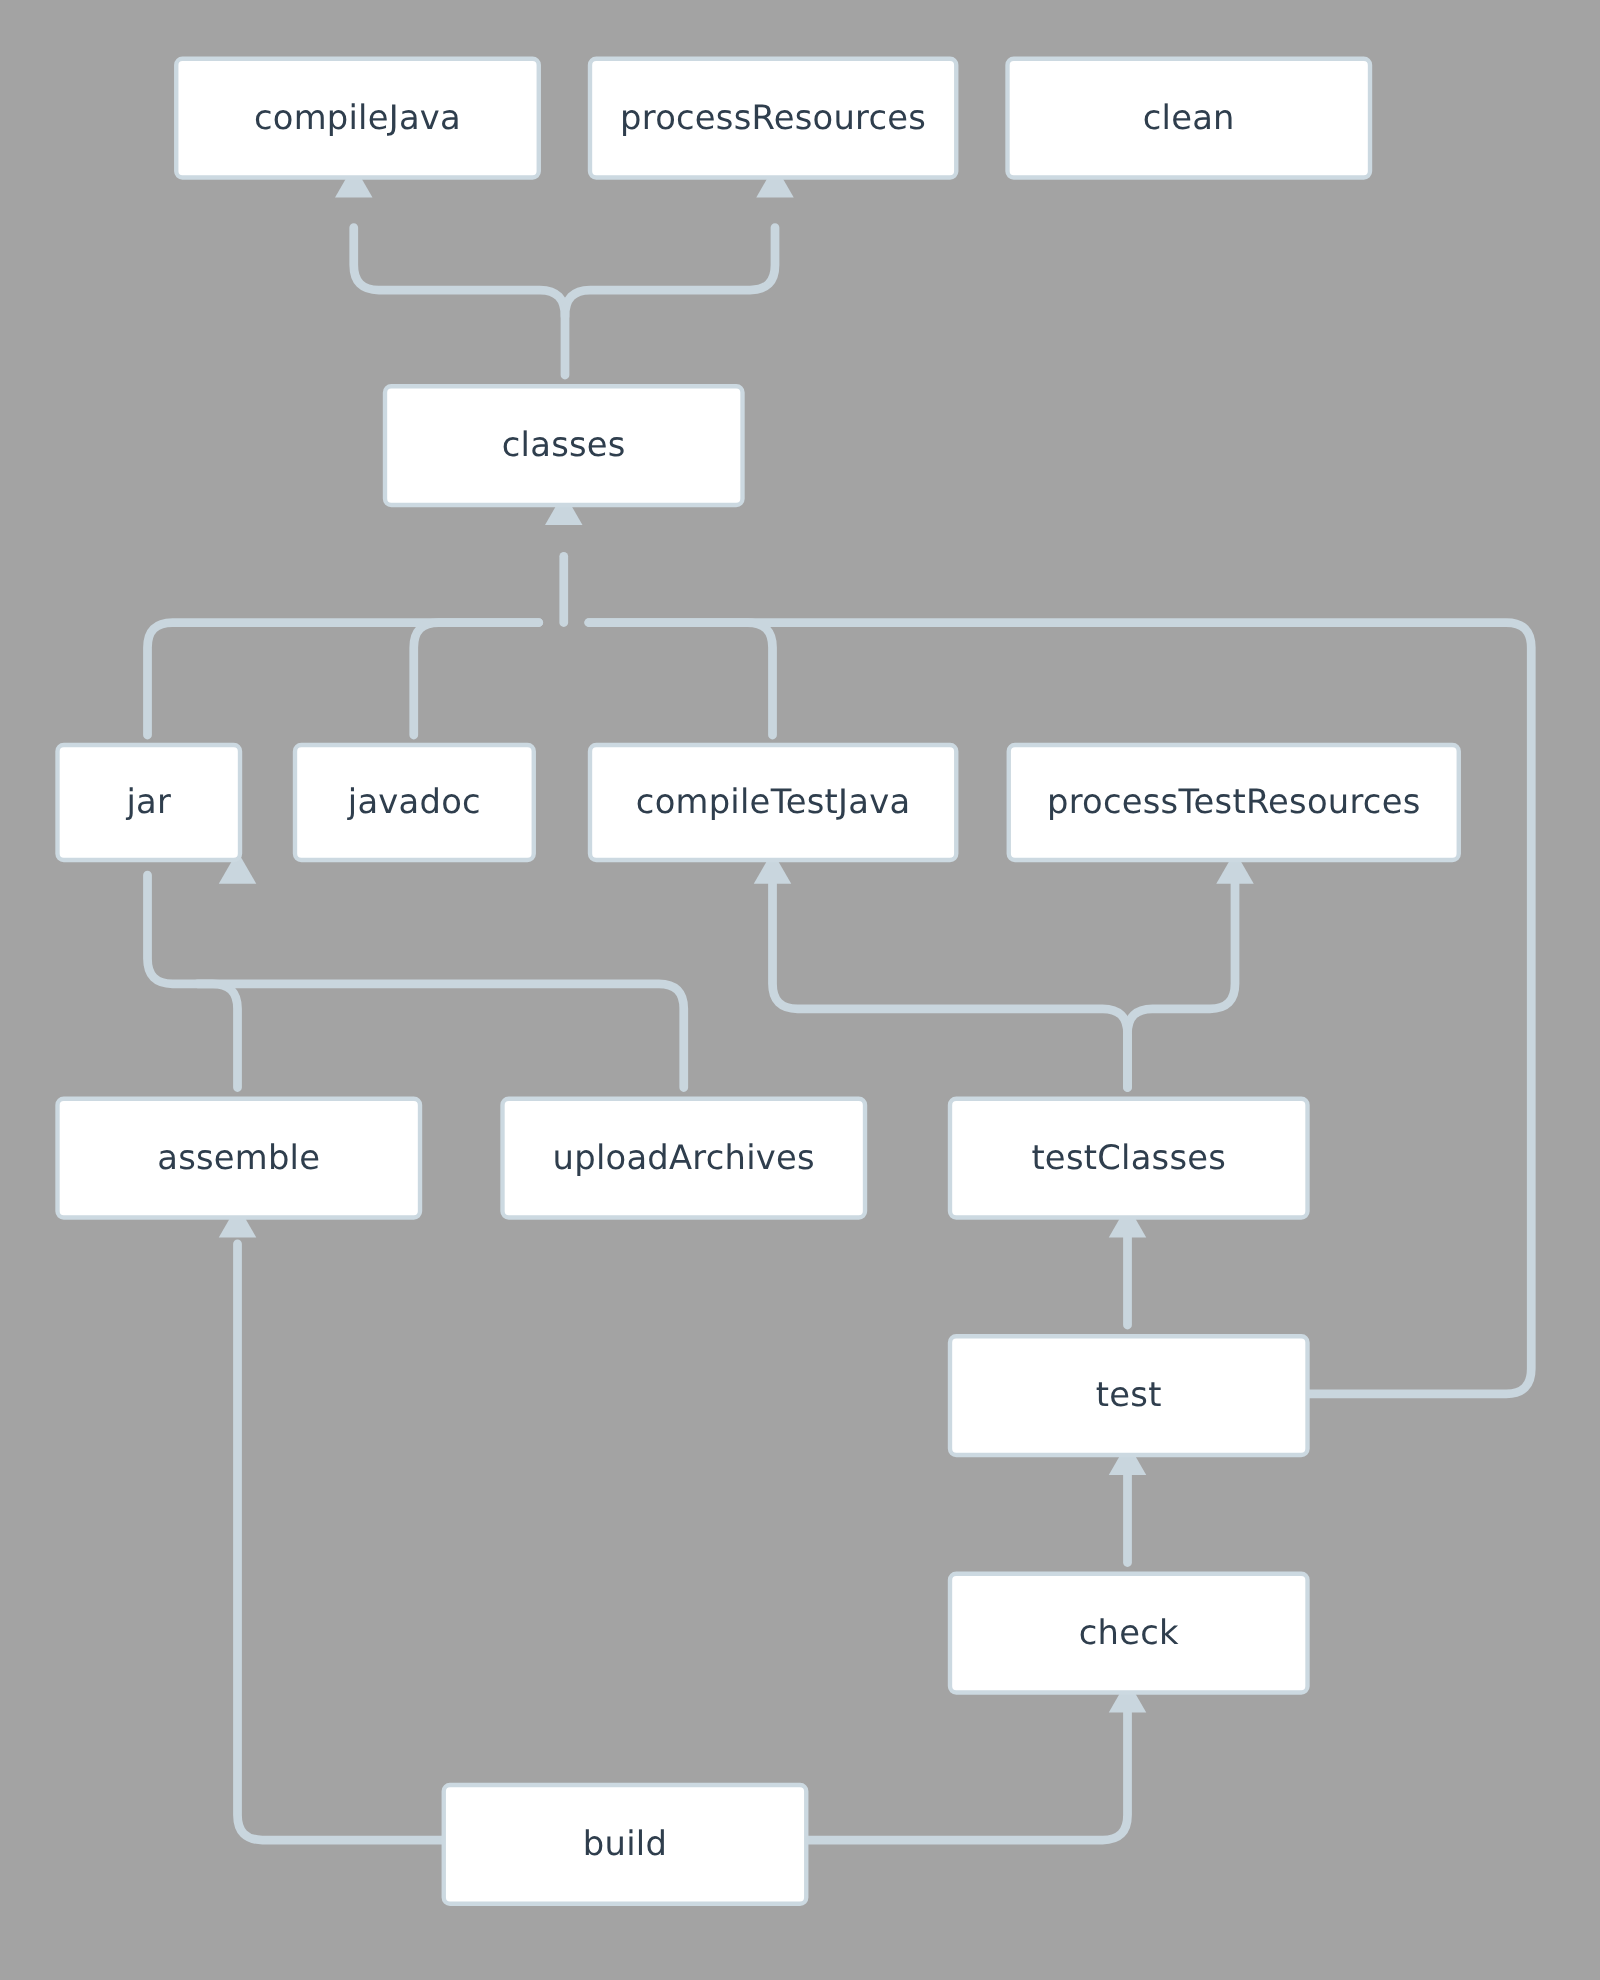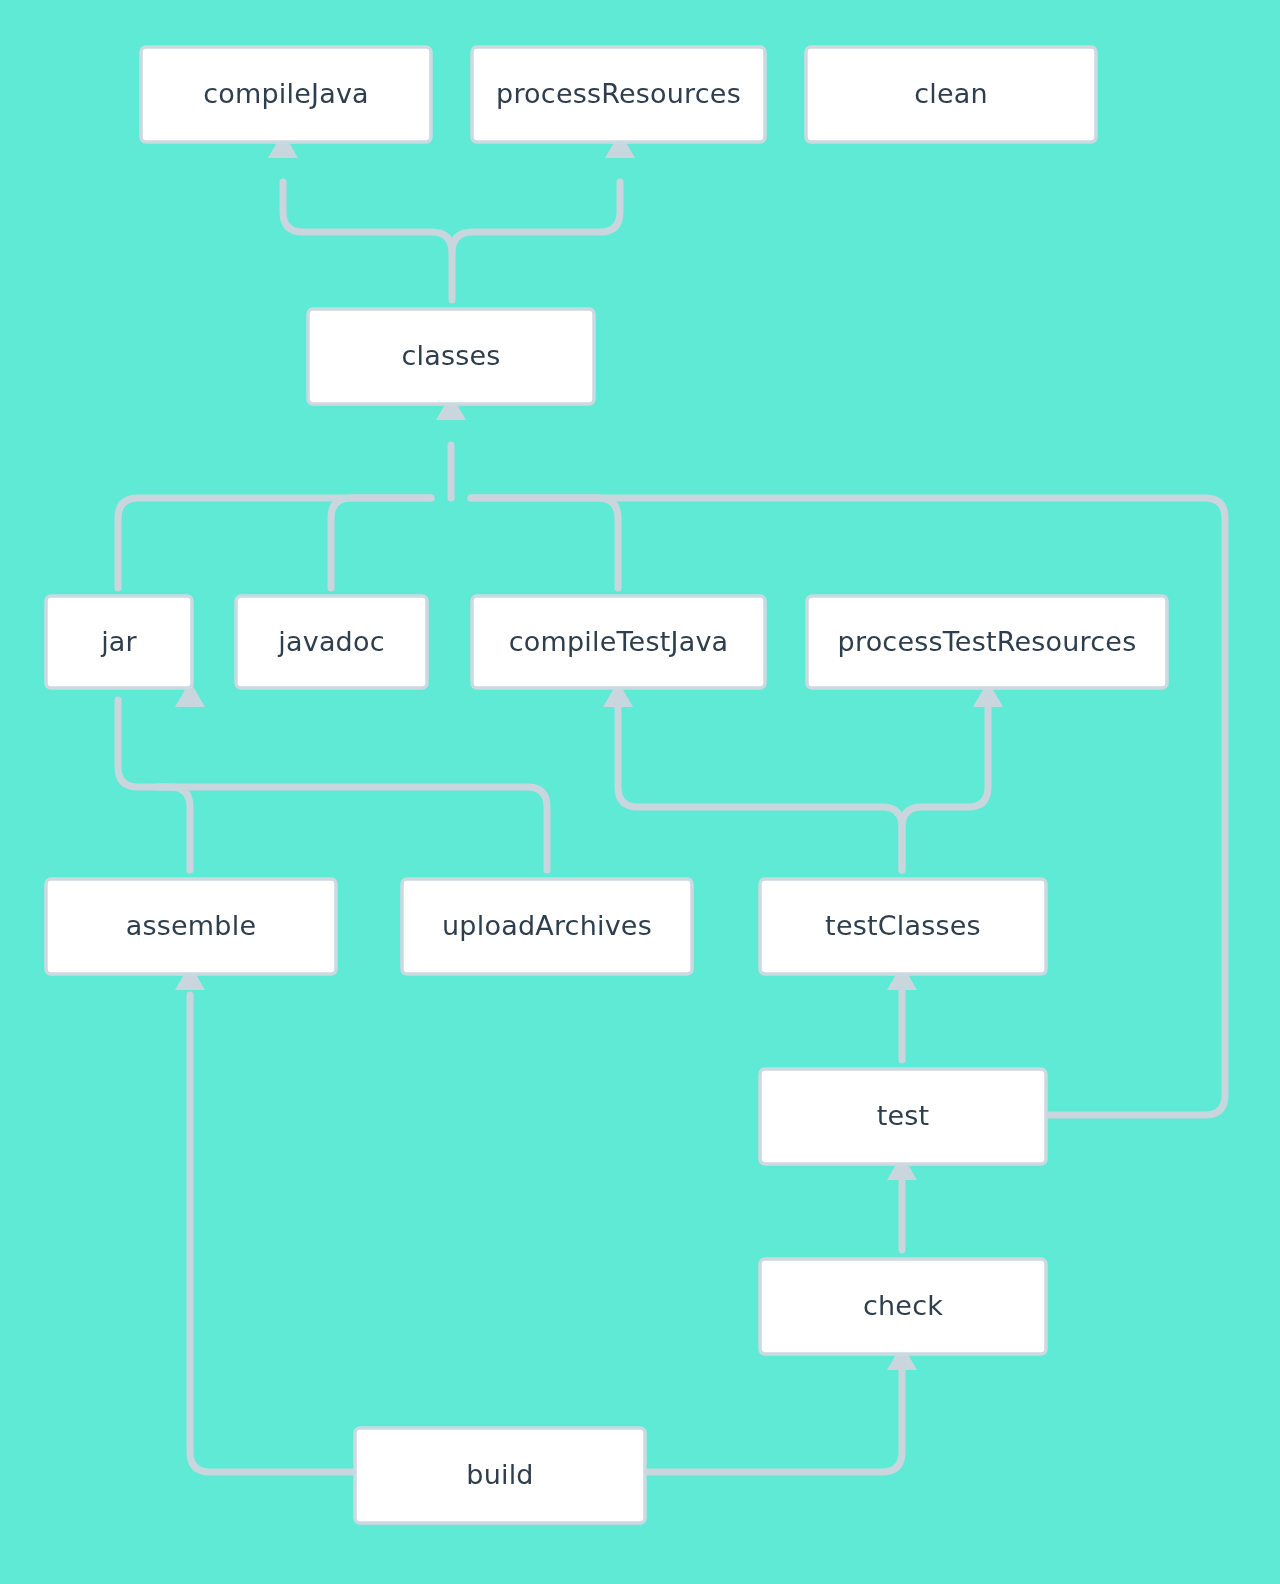--- a/index.html
+++ b/index.html
@@ -11,21 +11,21 @@
   body {
     width: 1280px;
     height: 1584px;
     overflow: hidden;
     font-family: "DejaVu Sans", "Liberation Sans", sans-serif;
   }
   #diagram-root {
     position: relative;
     width: 1280px;
     height: 1584px;
-    background: #5eead4;
+    background: #a3a3a3;
   }
   svg#graph {
     position: absolute;
     top: 0;
     left: 0;
     width: 1280px;
     height: 1584px;
     display: block;
   }
   .edge-path {

